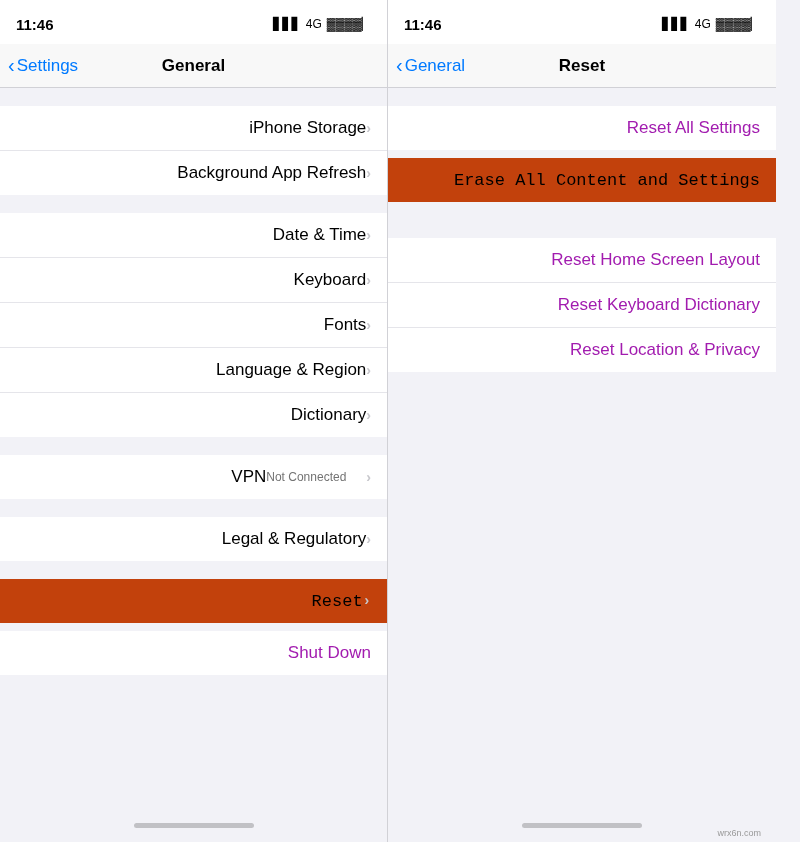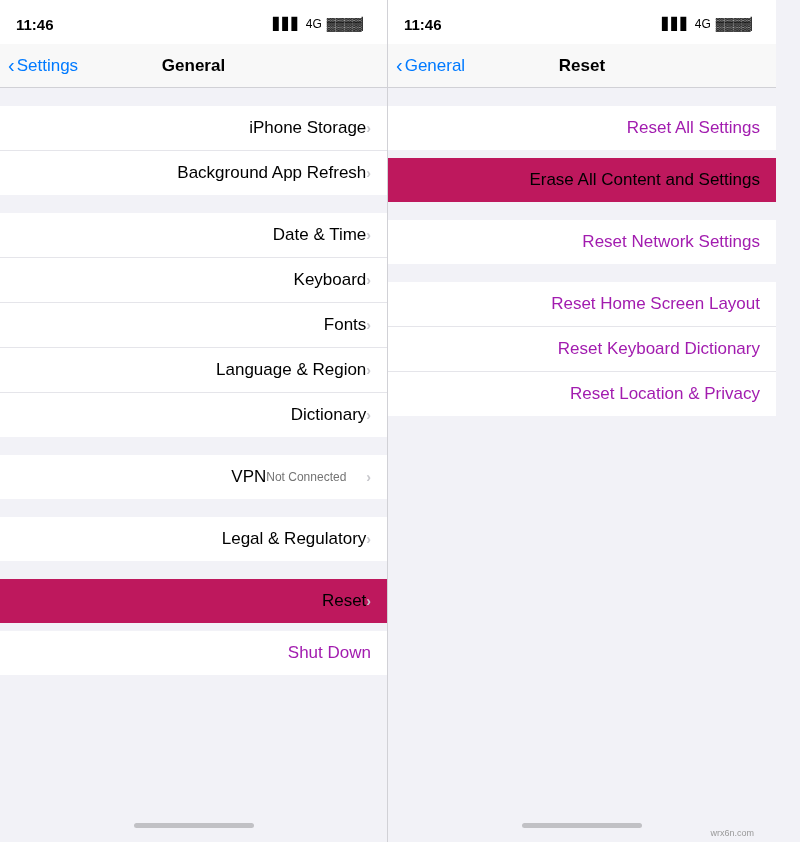--- a/index.html
+++ b/index.html
@@ -127,21 +127,22 @@
       color: #c7c7cc;
       font-size: 14px;
       font-weight: 600;
     }
 
     .list-item-blue {
       color: #a21caf;
     }
 
     .list-item-highlighted {
-      background: #be185d;
+      background: #c2410c;
+      font-family: Liberation Mono, monospace;
     }
 
     .list-item-highlighted .list-item-label {
       color: #000;
     }
 
     .home-indicator {
       width: 120px;
       height: 5px;
       background: #000;
@@ -154,21 +155,21 @@
       flex: 1;
       display: flex;
       align-items: flex-end;
       justify-content: center;
       padding-bottom: 8px;
     }
 
     .watermark {
       position: absolute;
       bottom: 4px;
-      right: 22px;
+      right: 15px;
       font-size: 9px;
       color: #999;
     }
 
     .panel-right {
       position: relative;
     }
   </style>
 </head>
 <body>
@@ -296,25 +297,20 @@
   </div>
 
   <div class="section-spacer-sm"></div>
   <div class="list-section">
     <div class="list-item list-item-highlighted">
       <span class="list-item-label list-item-blue">Erase All Content and Settings</span>
     </div>
   </div>
 
   <div class="section-spacer"></div>
-  <div class="list-section">
-    <div class="list-item">
-      <span class="list-item-label list-item-blue">Reset Network Settings</span>
-    </div>
-  </div>
 
   <div class="section-spacer"></div>
   <div class="list-section">
     <div class="list-item">
       <span class="list-item-label list-item-blue">Reset Home Screen Layout</span>
     </div>
     <div class="list-item">
       <span class="list-item-label list-item-blue">Reset Keyboard Dictionary</span>
     </div>
     <div class="list-item">

